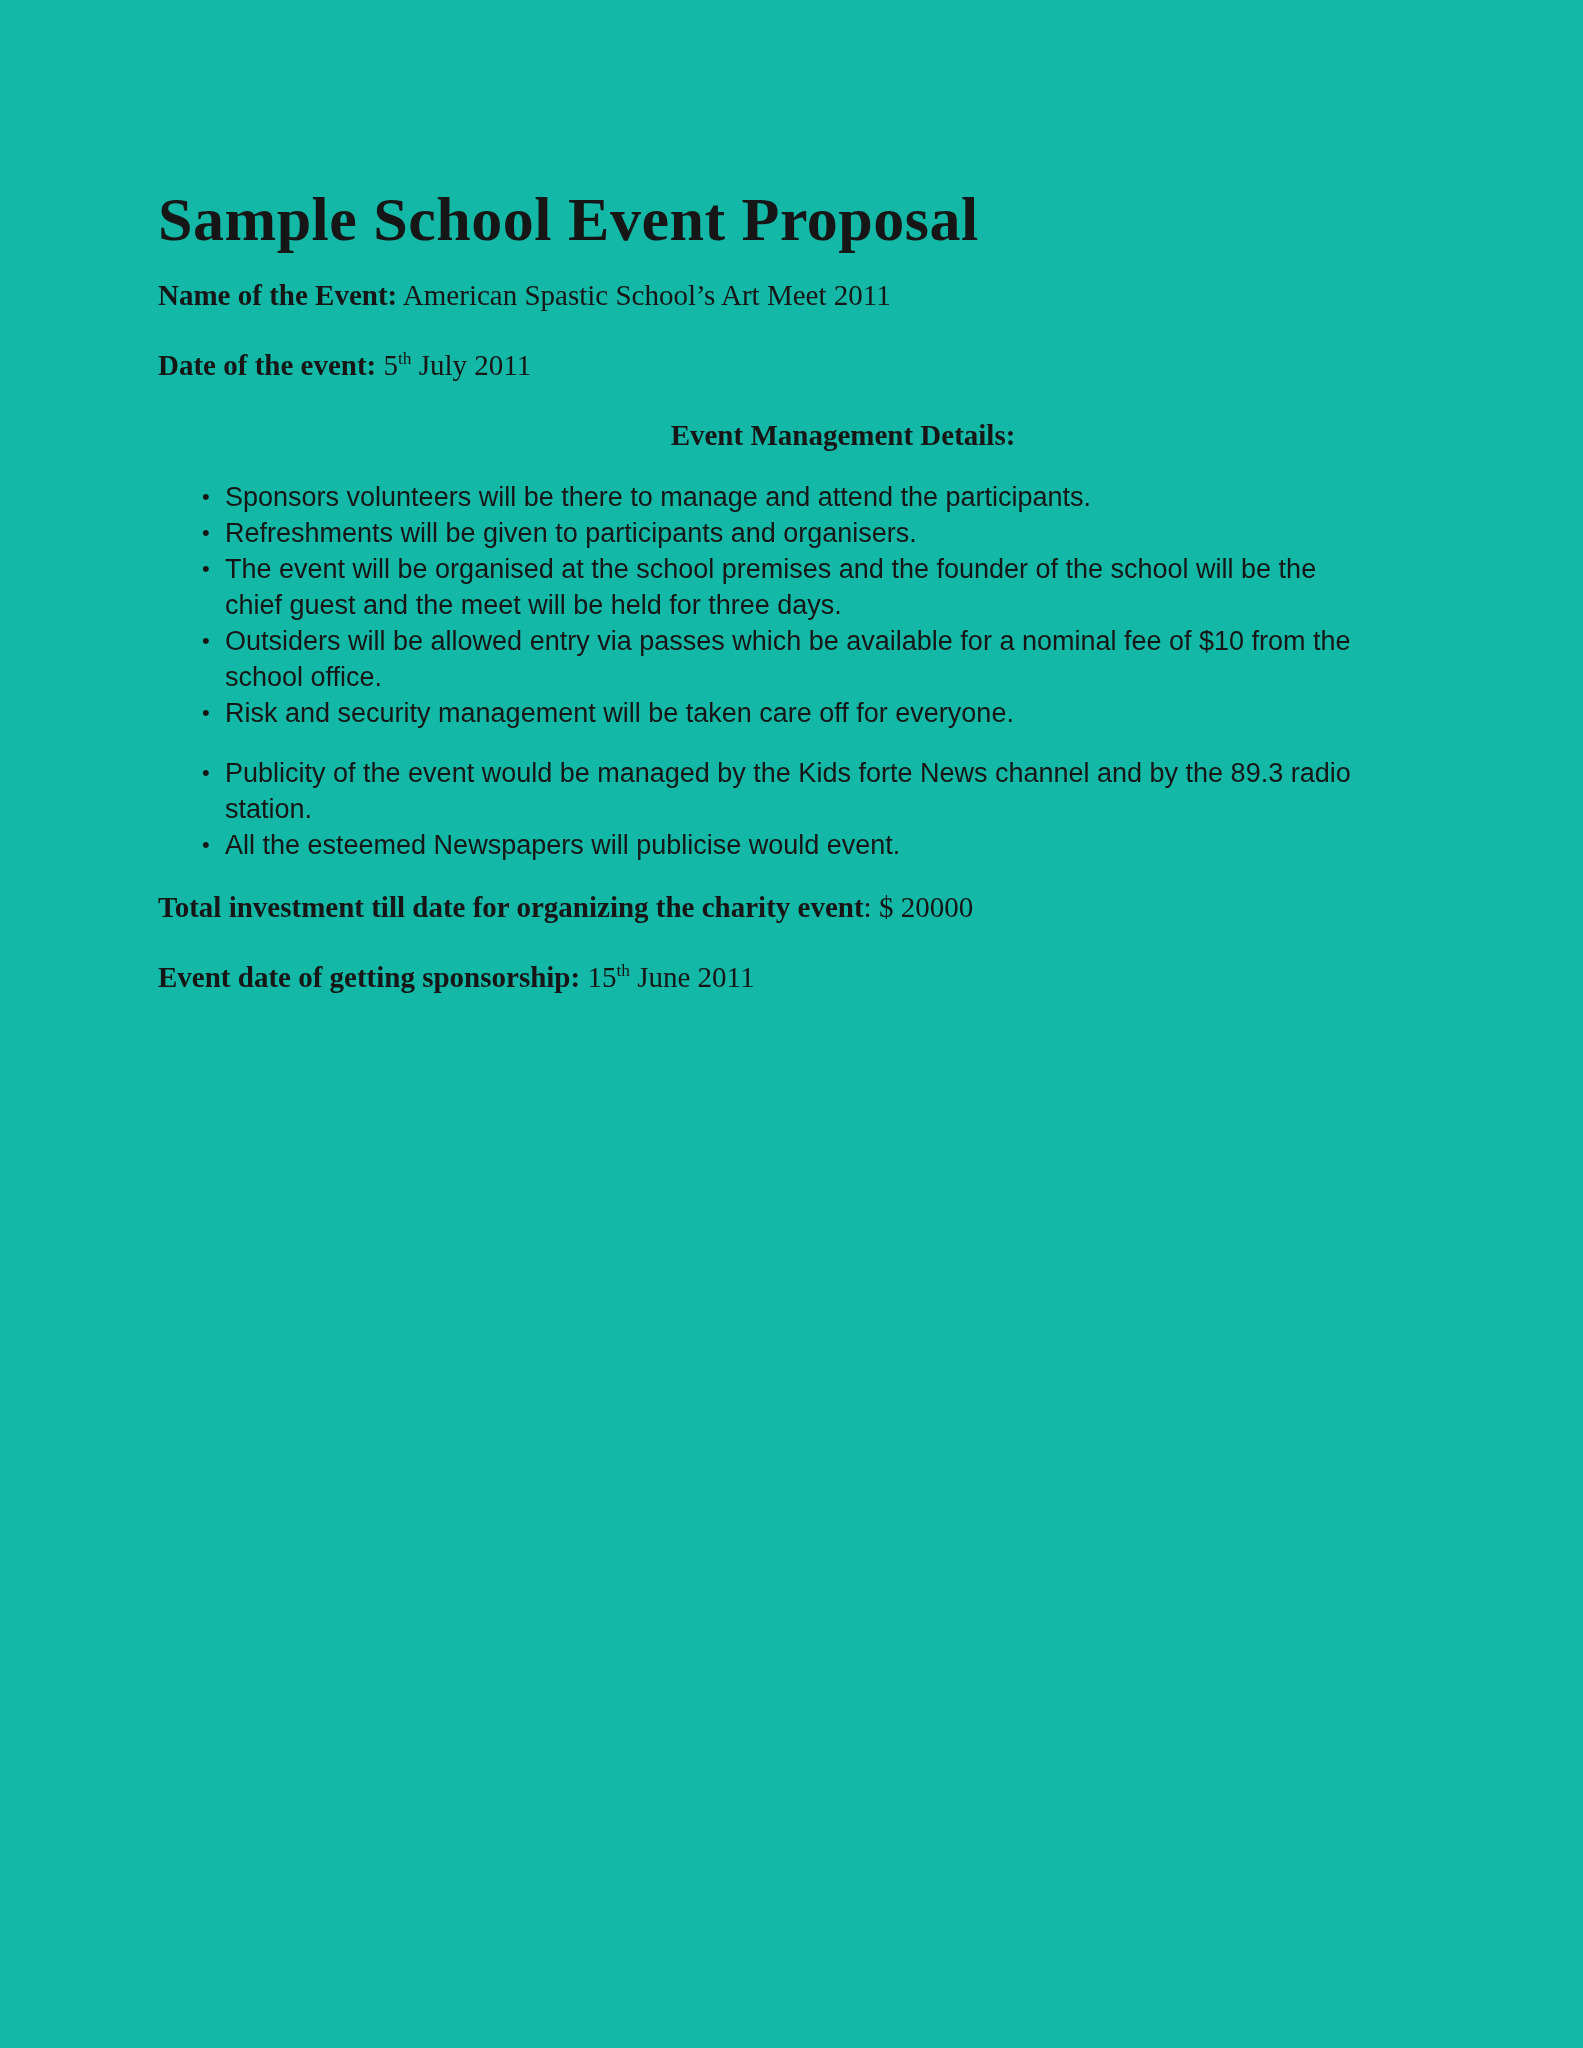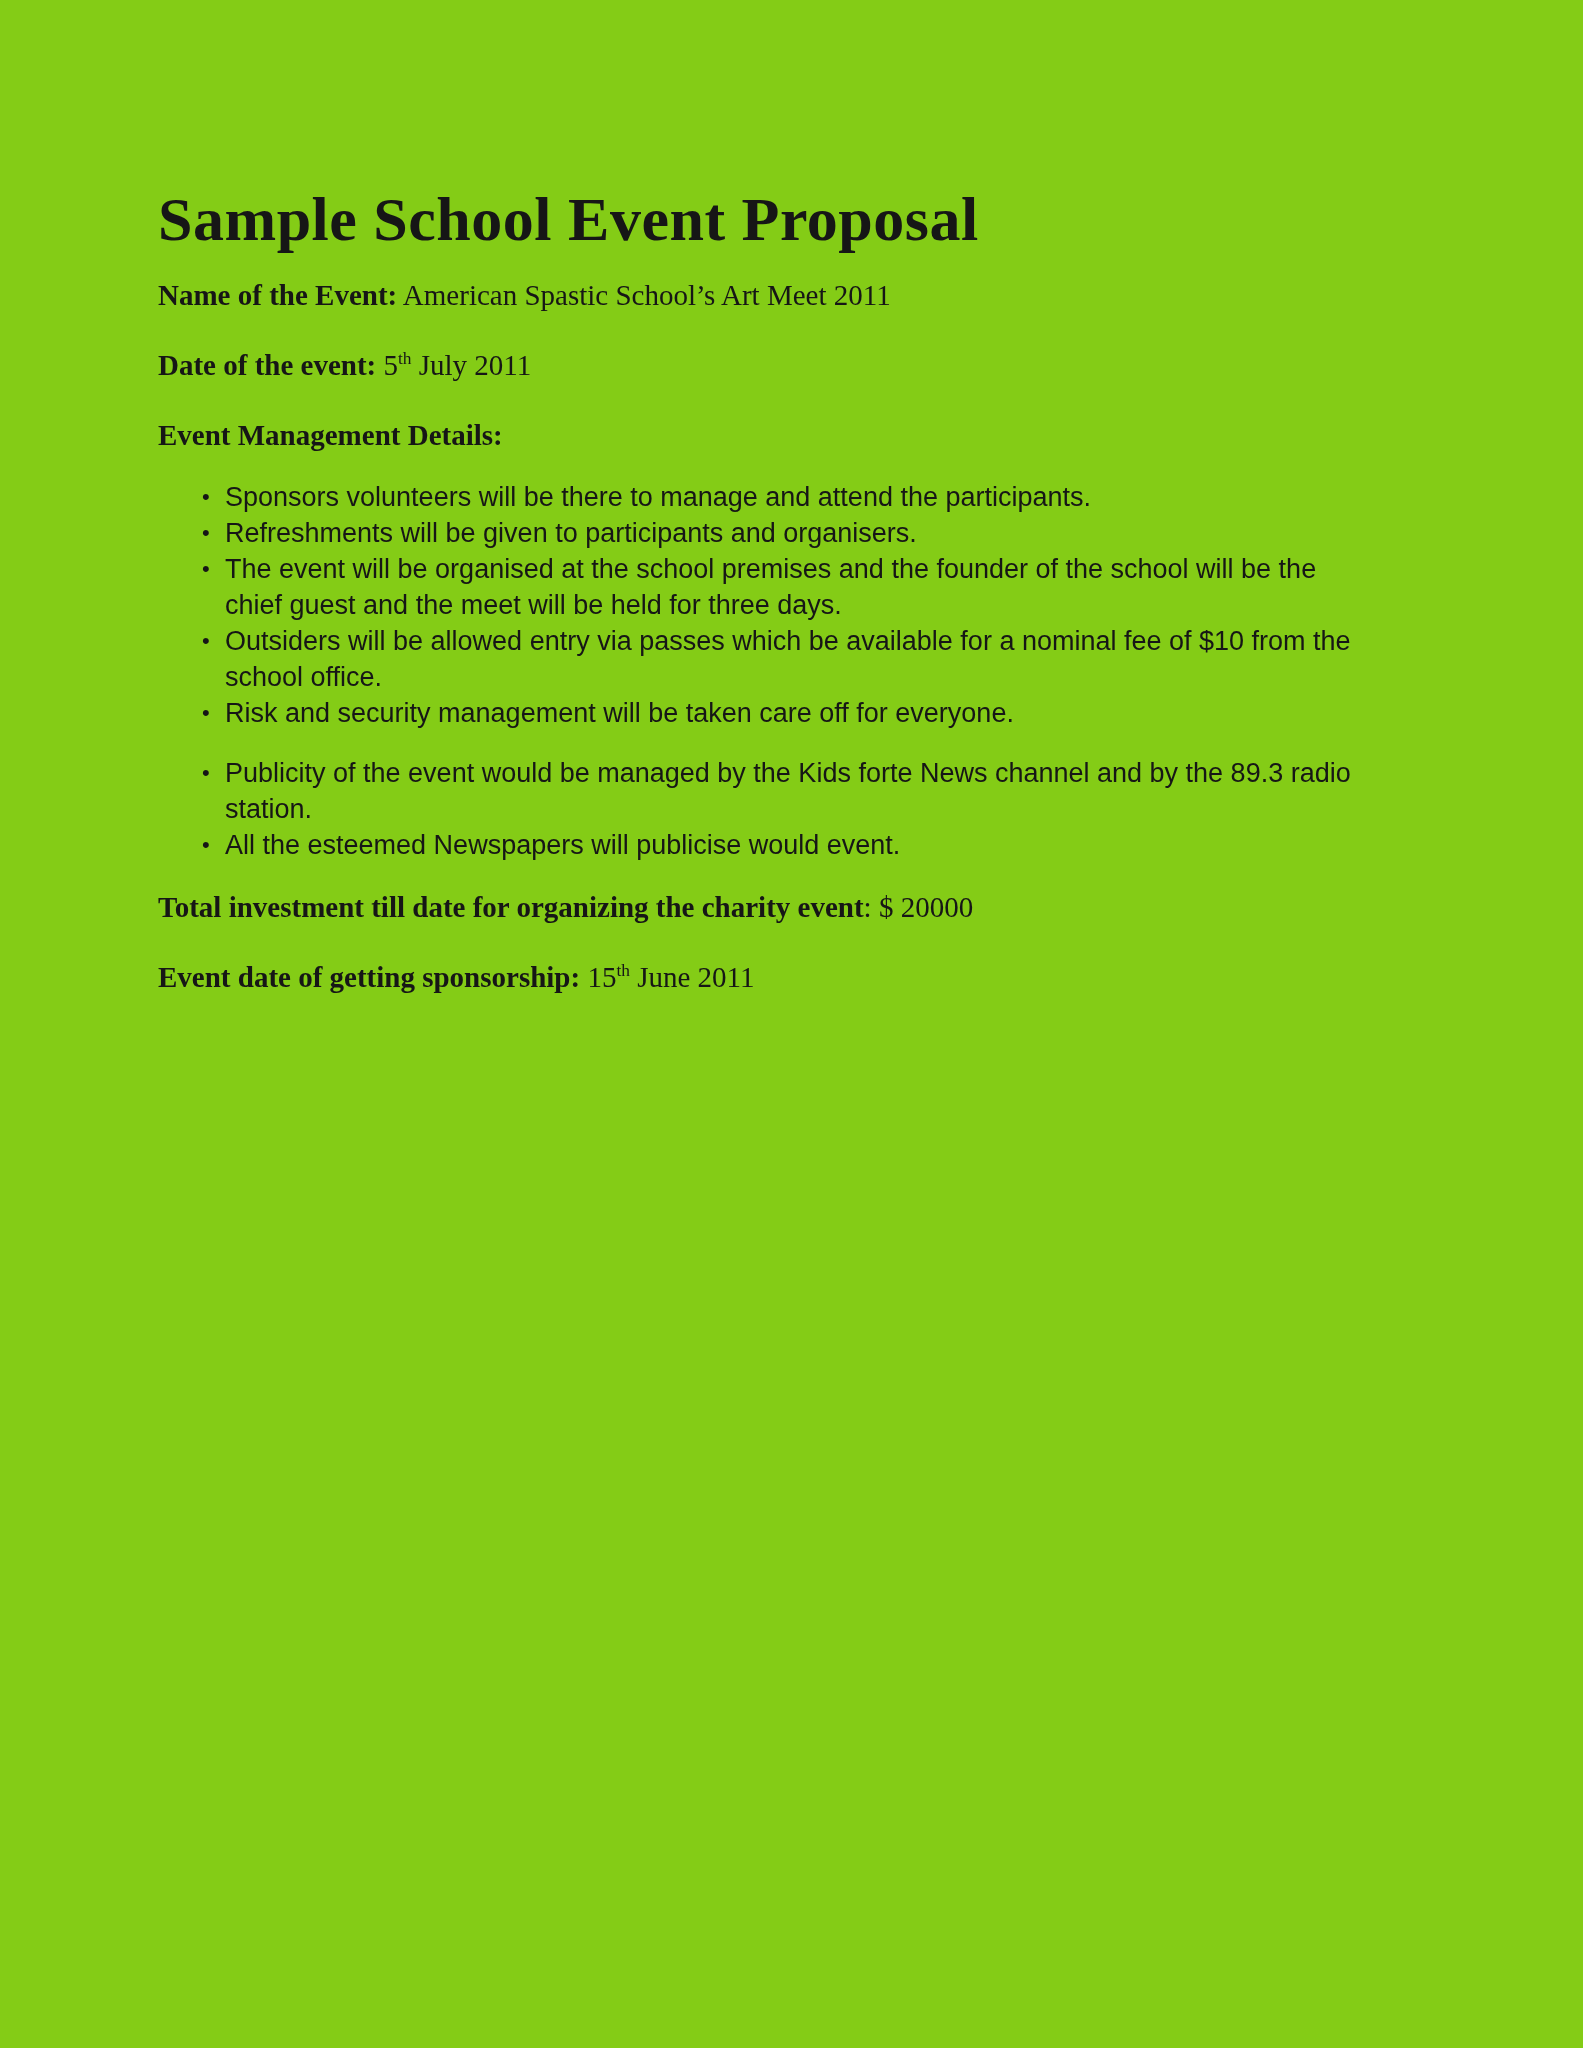--- a/index.html
+++ b/index.html
@@ -1,20 +1,20 @@
 <!DOCTYPE html>
 <html><head>
 <meta charset="utf-8">
 <style>
   html, body { margin: 0; padding: 0; background: #ffffff; }
   .page {
     position: relative;
     width: 1583px;
     height: 2048px;
-    background: #84cc16;
+    background: #14b8a6;
     overflow: hidden;
     color: #161616;
   }
   .content {
     position: absolute;
     left: 158px;
     top: 185px;
     width: 1370px;
   }
   .doc-title {
@@ -26,21 +26,21 @@
     letter-spacing: 0.5px;
   }
   .para {
     font-family: "Liberation Serif", serif;
     font-size: 29px;
     line-height: 40px;
     margin: 0 0 30px 0;
     white-space: pre-line;
   }
   .para b { font-weight: bold; margin-top: 48px; }
-  .heading-para { margin-bottom: 24px; }
+  .heading-para { margin-bottom: 24px; text-align: center; }
   .sup {
     font-size: 0.6em;
     vertical-align: super;
     line-height: 0;
   }
   ul.bullets {
     list-style: none;
     margin: 10px 0 24px 0;
     padding: 0;
     font-family: "Liberation Sans", sans-serif;

